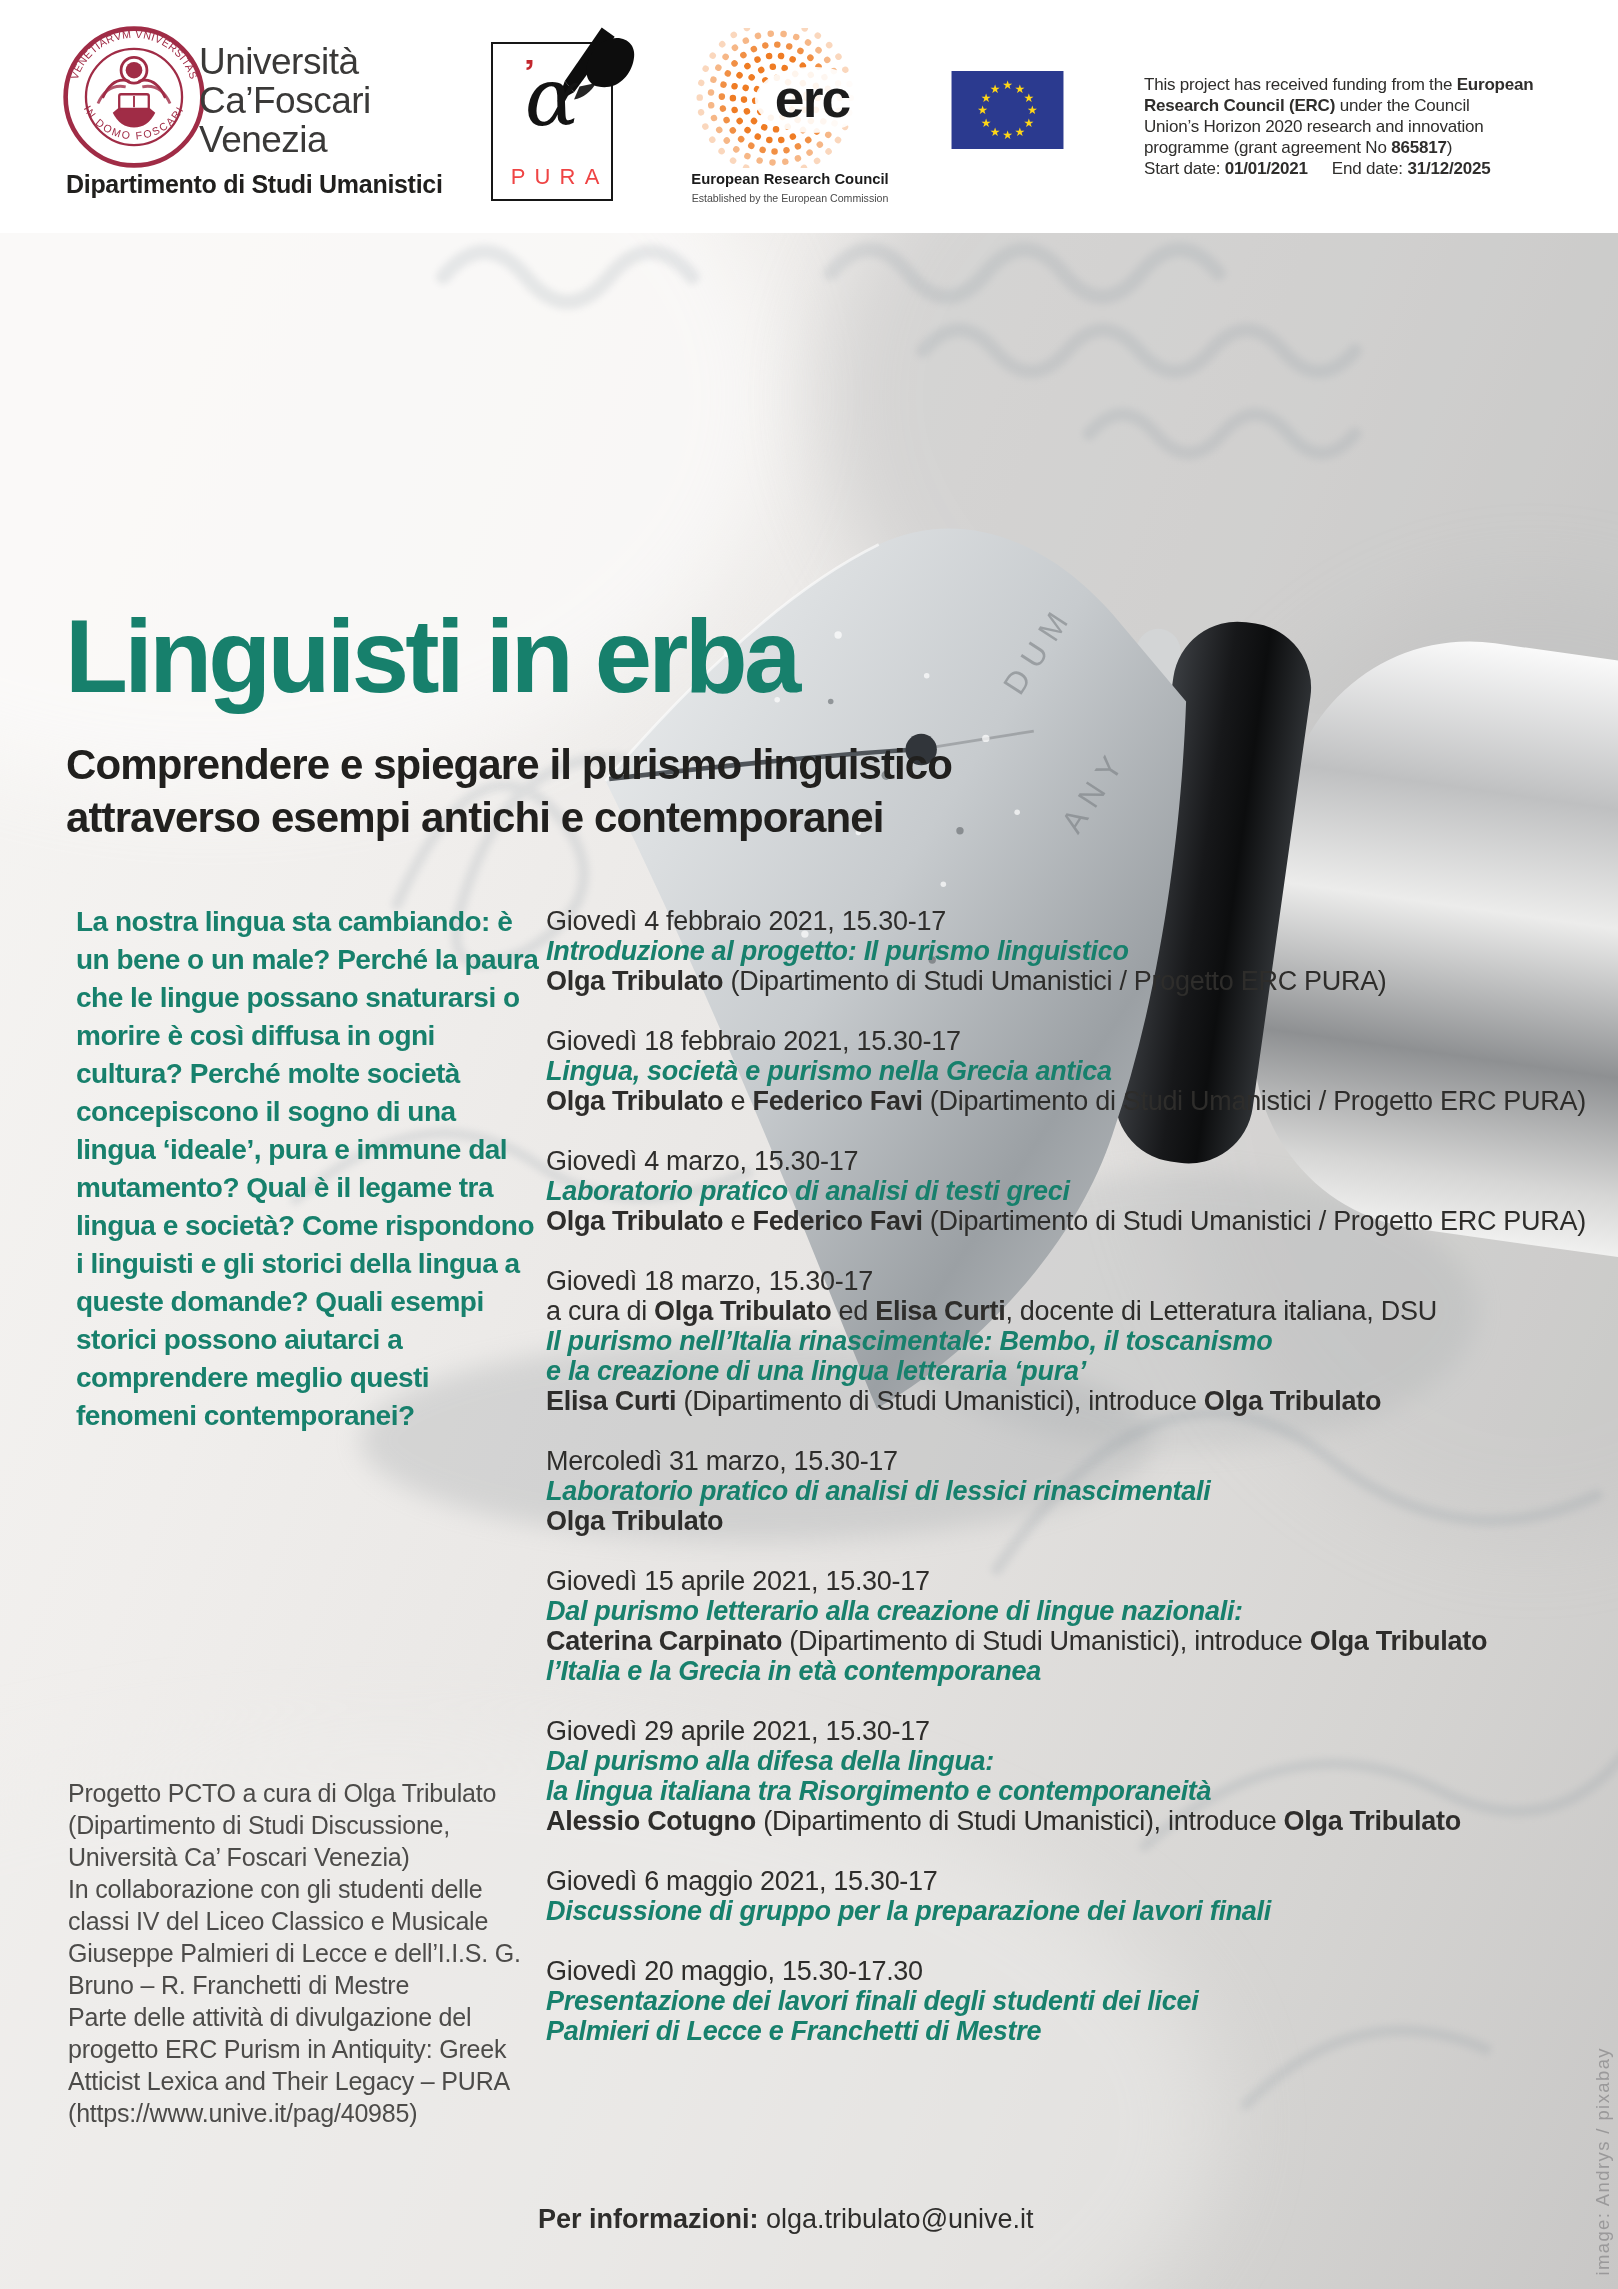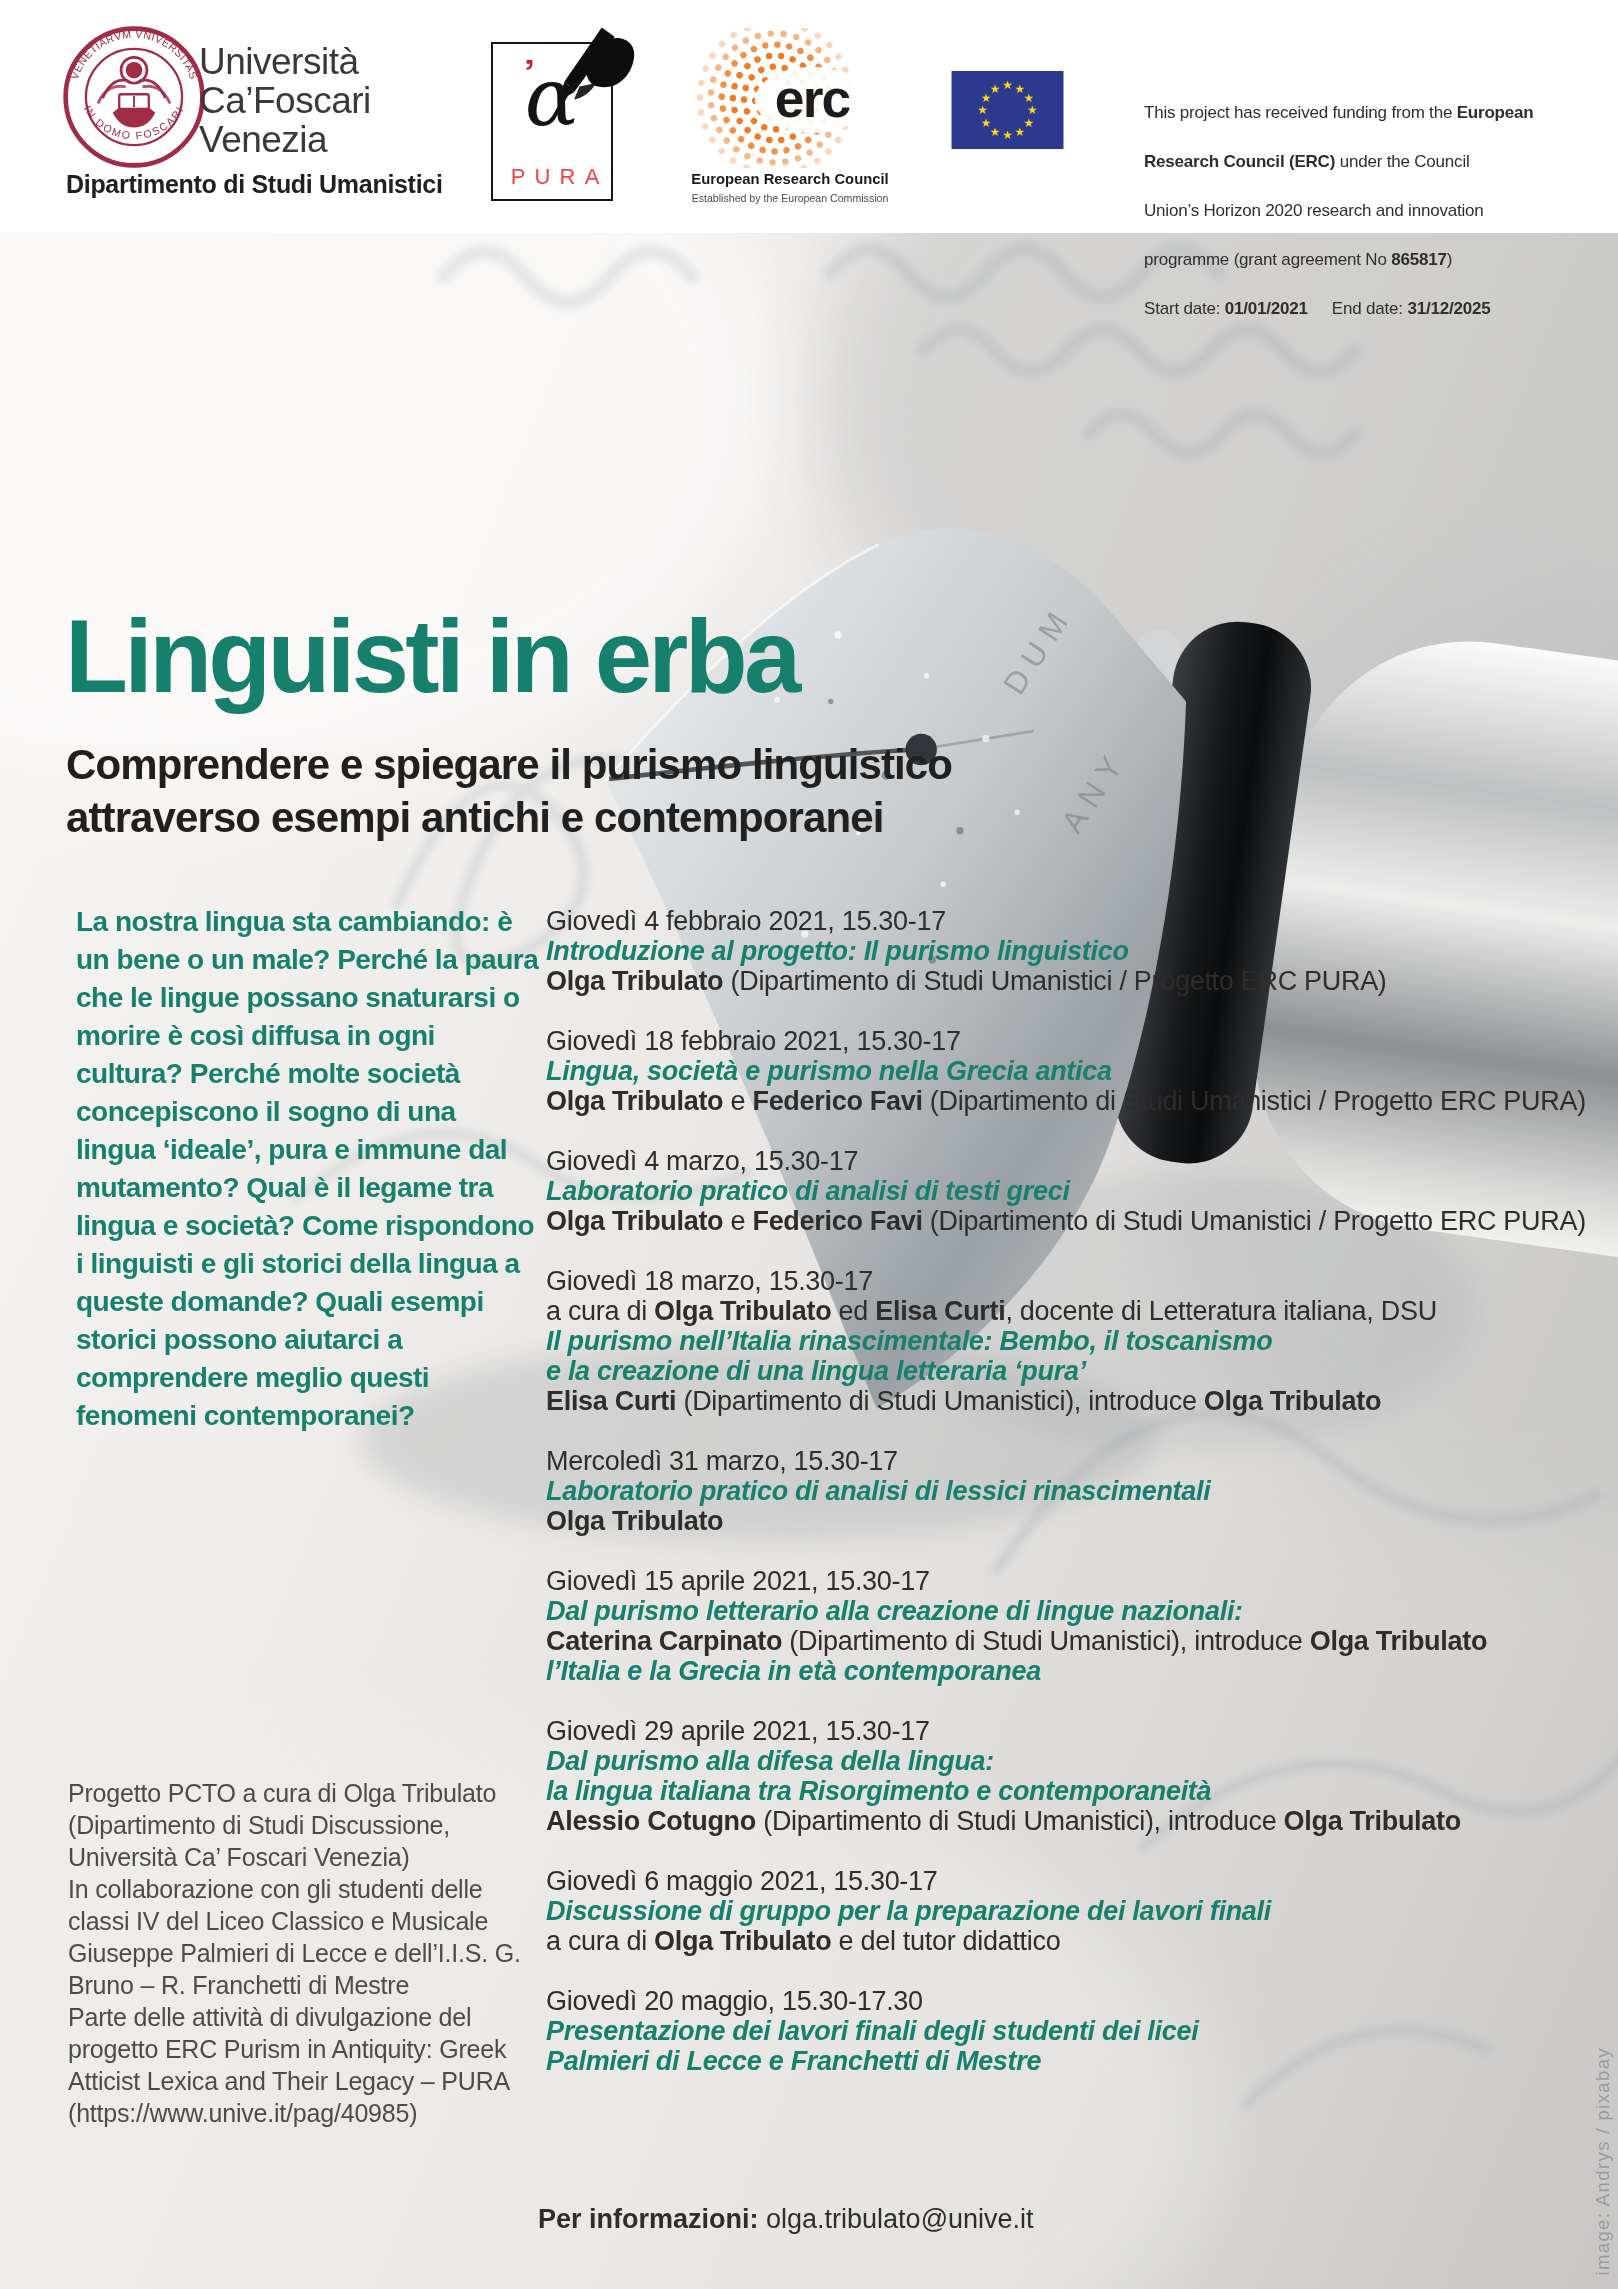--- a/index.html
+++ b/index.html
@@ -19,21 +19,21 @@
   .pura{position:absolute;left:491px;top:42px;width:118px;height:155px;border:2.8px solid #161616;background:#ffffff;}
   .pura-hand{position:absolute;right:-37px;top:-22px;}
   .pura .alpha{position:absolute;left:0;right:0;top:7.4px;text-align:center;font-family:"DejaVu Serif",serif;font-style:italic;font-size:81px;line-height:92px;color:#131313;}
   .pura .breath{position:absolute;left:24px;top:-14.8px;font-family:"DejaVu Sans",sans-serif;font-style:normal;font-size:50px;color:#c2272d;}
   .pura-word{position:absolute;left:6px;right:0;bottom:9.2px;text-align:center;font-size:22px;letter-spacing:9.2px;text-indent:9.2px;color:#ef4444;}
   .erc{position:absolute;left:683px;top:28px;width:214px;text-align:center;}
   .erc-name{font-size:14.8px;font-weight:bold;color:#1b1b1b;margin-top:0px;}
   .erc-tag{font-size:10.6px;color:#4a4a4a;margin-top:4.6px;}
   .euflag{position:absolute;left:951px;top:71px;}
   .funding{position:absolute;left:1144px;top:74px;font-size:17px;line-height:21px;color:#2f2e2c;letter-spacing:-0.2px;}
-  .funding .rl{white-space:nowrap;margin-top:28px;}
+  .funding .rl{white-space:nowrap;}
   .b{font-weight:bold;}
   .pad{padding-left:24px;}
 
   
   .title{position:absolute;left:65px;top:605px;margin:0;font-size:103px;line-height:103px;font-weight:bold;letter-spacing:-3.7px;color:#17806c;}
   .subtitle{position:absolute;left:66px;top:738px;font-size:42px;line-height:53px;font-weight:bold;letter-spacing:-0.9px;color:#21201e;}
 
   
   .intro{position:absolute;left:68px;top:895px;width:466px;margin:8px;font-size:28px;line-height:38px;font-weight:bold;color:#17806c;letter-spacing:-0.5px;}
   .about{position:absolute;left:68px;top:1777px;width:466px;font-size:25px;line-height:32px;color:#4c4b49;letter-spacing:-0.2px;}
@@ -292,21 +292,20 @@
         </div>
         <div class="event">
           <div class="ev-line ev-date"><span>Giovedì 29 aprile 2021, 15.30-17</span></div>
           <div class="ev-line ev-title"><span>Dal purismo alla difesa della lingua:</span></div>
           <div class="ev-line ev-title"><span>la lingua italiana tra Risorgimento e contemporaneità</span></div>
           <div class="ev-line ev-plain"><span class="b">Alessio Cotugno</span><span> (Dipartimento di Studi Umanistici), introduce </span><span class="b">Olga Tribulato</span></div>
         </div>
         <div class="event">
           <div class="ev-line ev-date"><span>Giovedì 6 maggio 2021, 15.30-17</span></div>
           <div class="ev-line ev-title"><span>Discussione di gruppo per la preparazione dei lavori finali</span></div>
-          <div class="ev-line ev-plain"><span>a cura di </span><span class="b">Olga Tribulato</span><span> e del tutor didattico</span></div>
         </div>
         <div class="event">
           <div class="ev-line ev-date"><span>Giovedì 20 maggio, 15.30-17.30</span></div>
           <div class="ev-line ev-title"><span>Presentazione dei lavori finali degli studenti dei licei</span></div>
           <div class="ev-line ev-title"><span>Palmieri di Lecce e Franchetti di Mestre</span></div>
         </div>
       </section>
 
     <div class="footer-info"><span class="b">Per informazioni:</span><span> olga.tribulato@unive.it</span></div>
 

